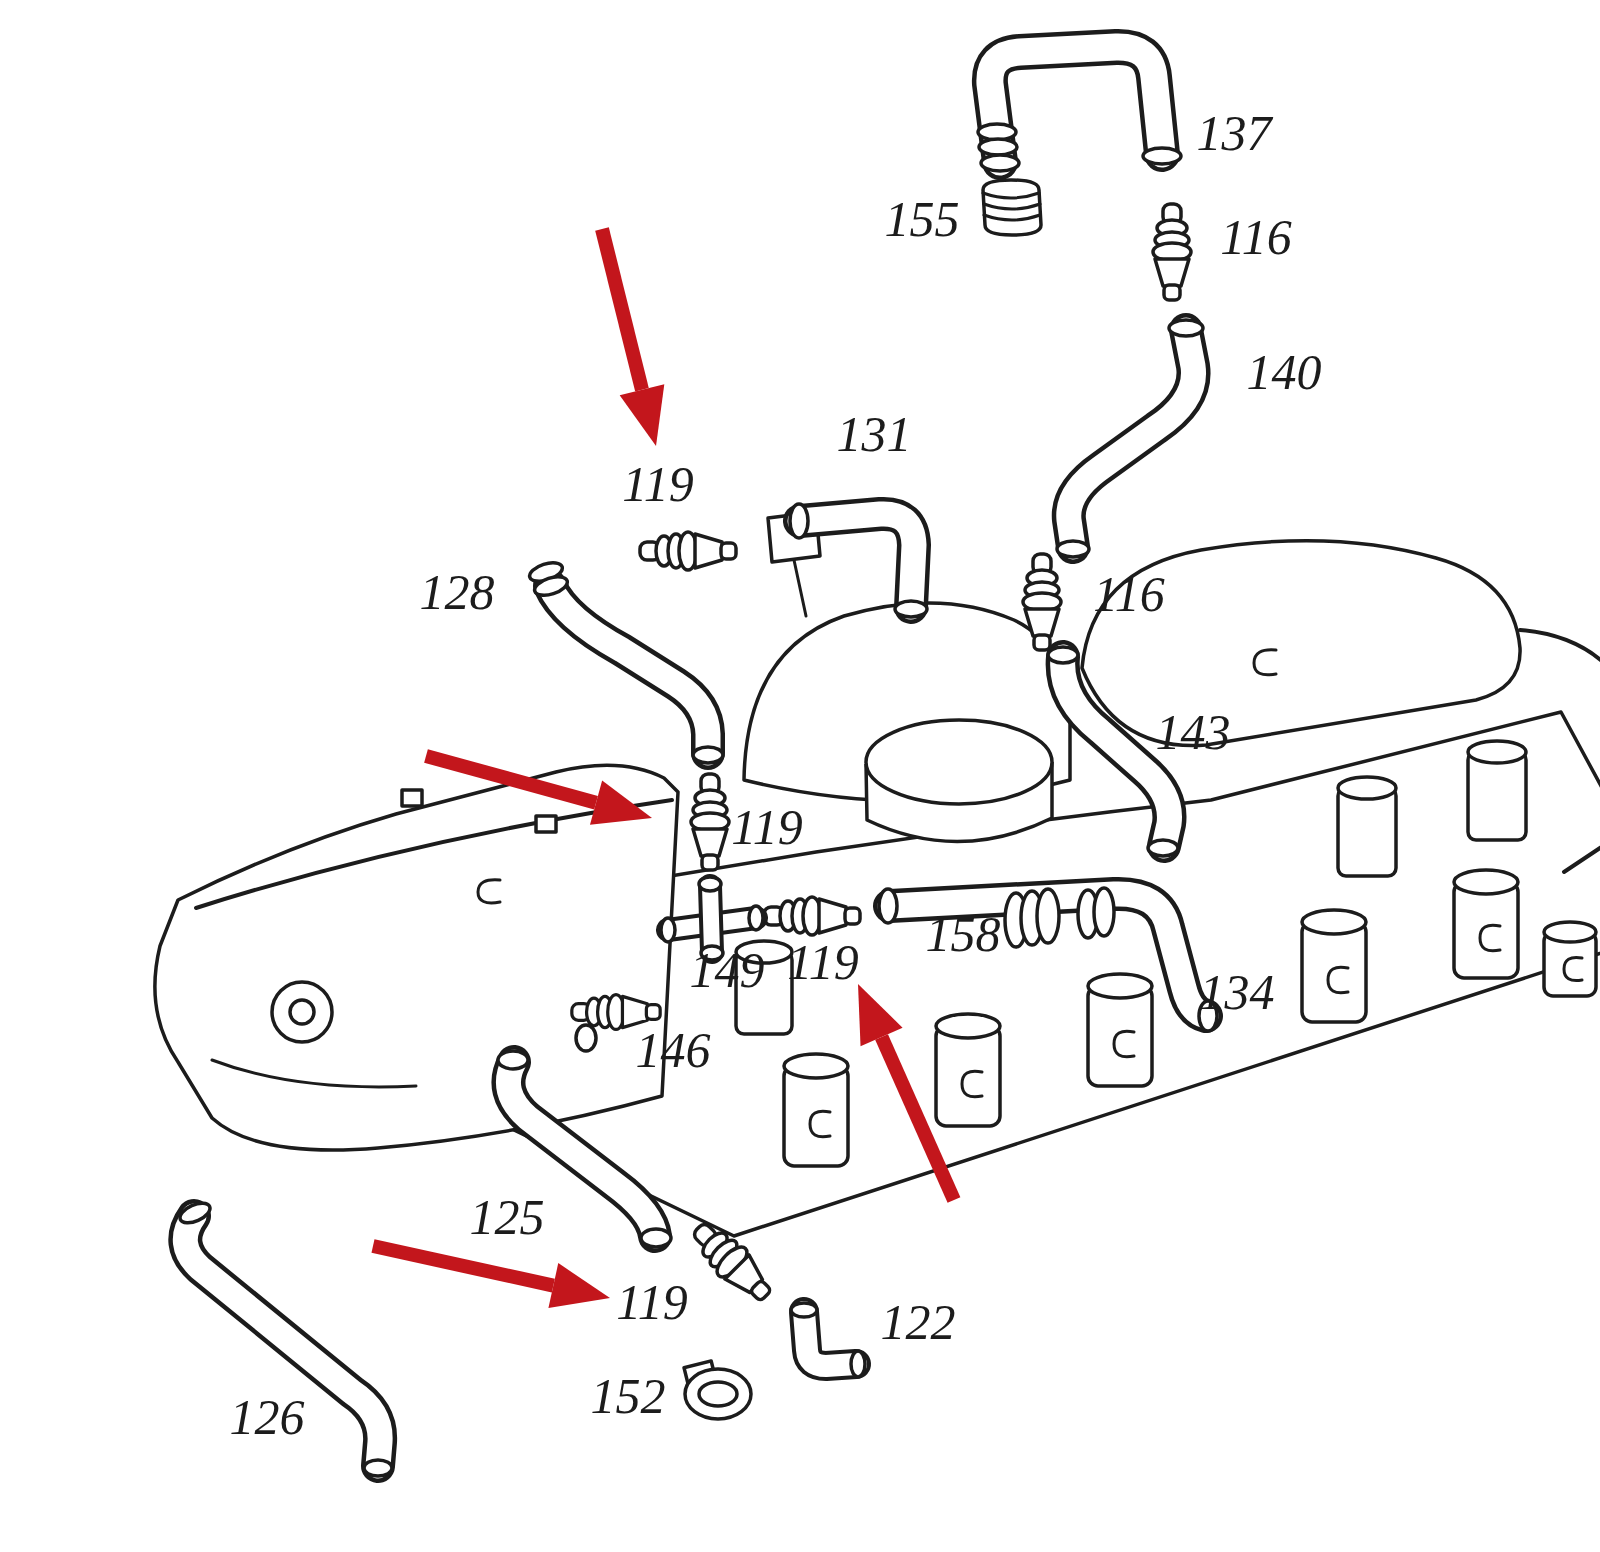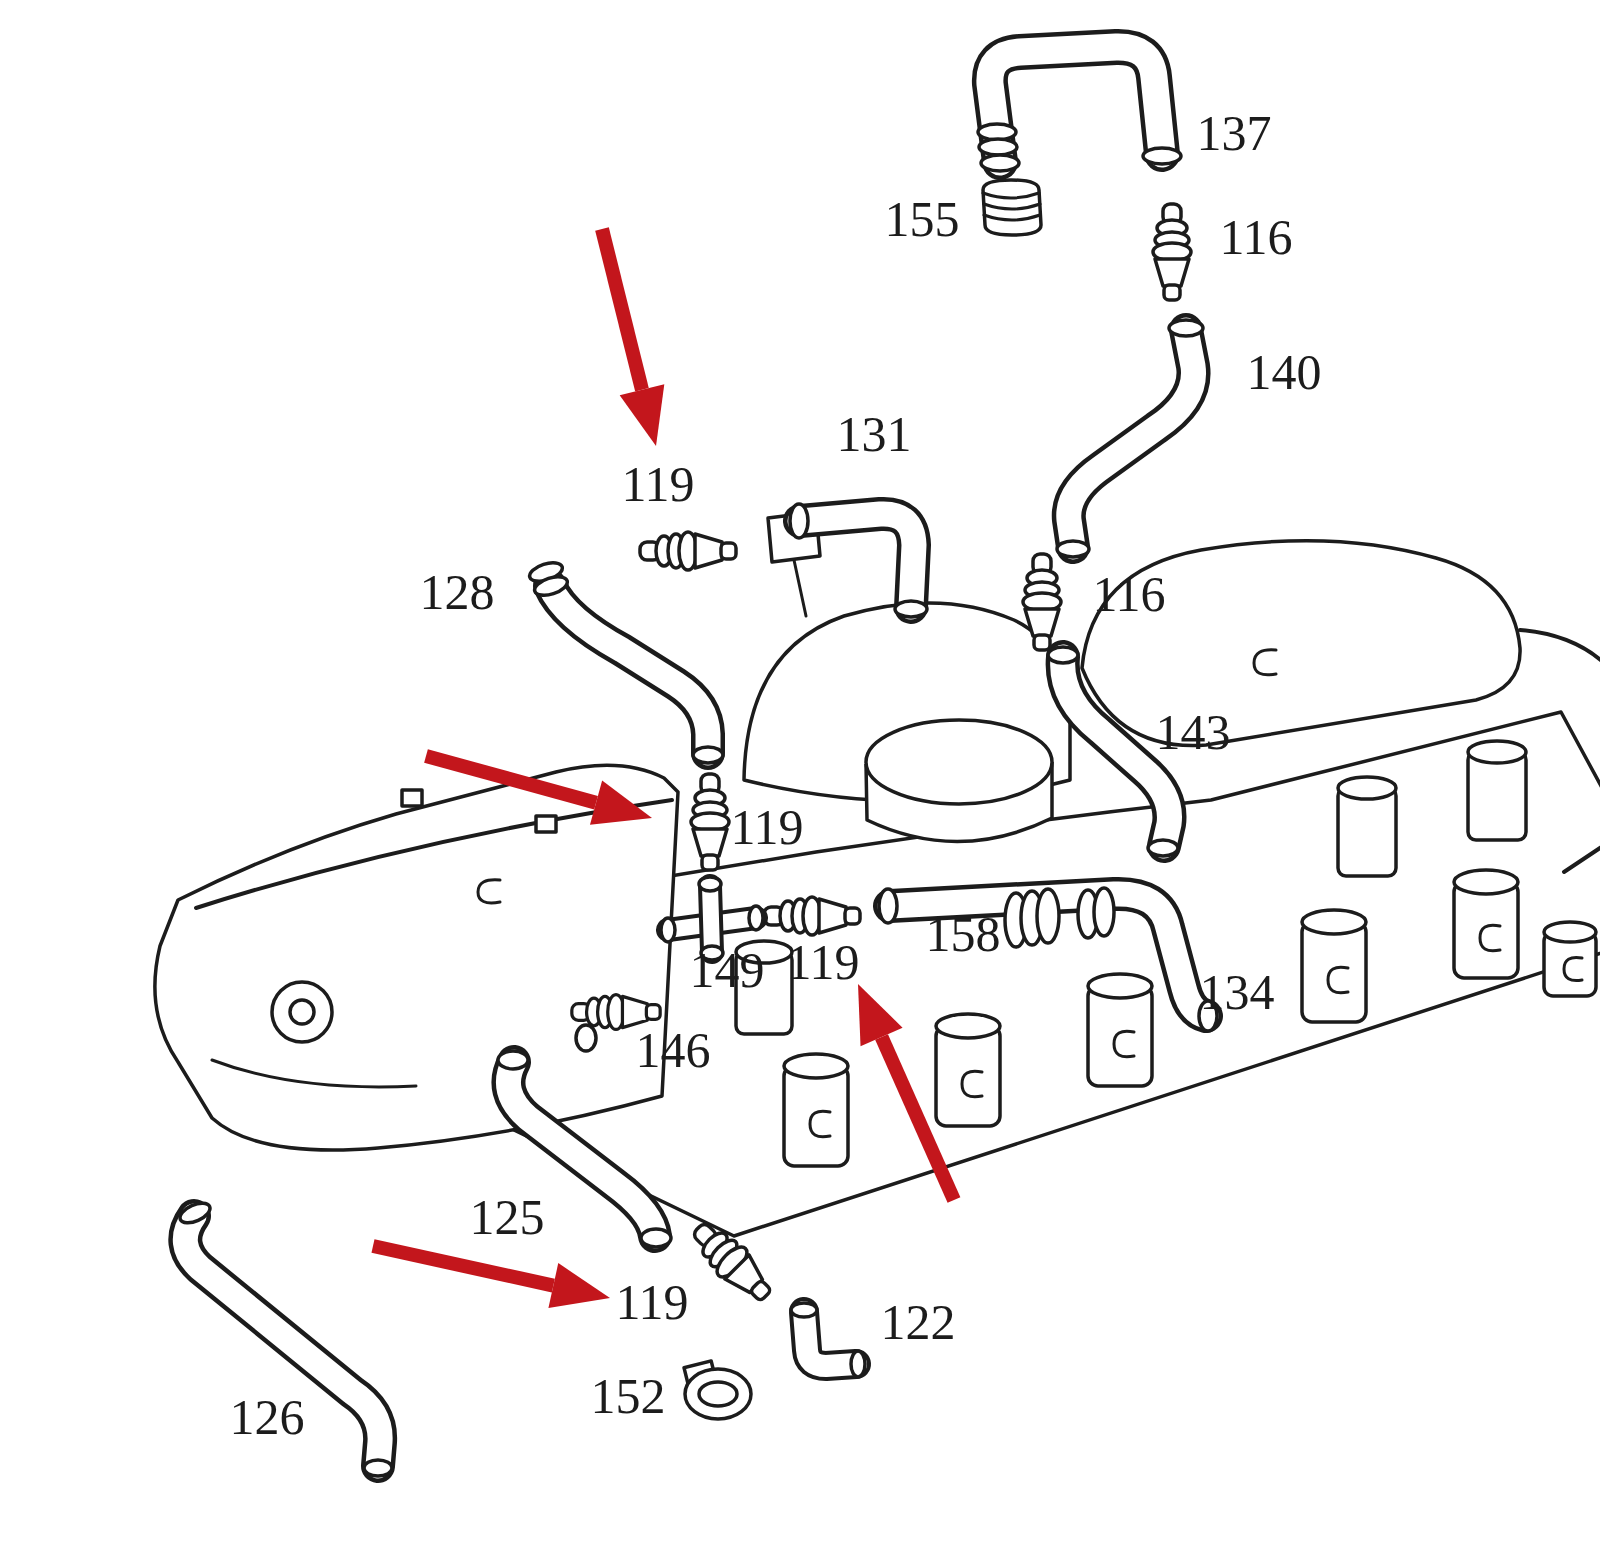--- a/index.html
+++ b/index.html
@@ -1,17 +1,17 @@
 <!DOCTYPE html>
 <html style="--line: #1c1c1c; --arrow: #c3161c; --background: #ffffff;"><head>
 <meta charset="utf-8">
 <style>
   :root{ --line:#1c1c1c; --arrow:#c3161c; --background:#ffffff; }
   html,body{ margin:0; padding:0; background:var(--background); }
-  .stage{ width:1368px; height:1552px; position:relative; margin:0 auto; background:var(--background); }
+  .stage{ width:1368px; height:1552px; position:relative; margin:0 auto; background:var(--background);font-style:italic; }
   svg{ display:block; }
 
   
   .ln { fill:none; stroke:var(--line); stroke-width:4; stroke-linecap:round; stroke-linejoin:round; }
   .lnt{ fill:none; stroke:var(--line); stroke-width:3; stroke-linecap:round; stroke-linejoin:round; }
   .fw { fill:#ffffff; stroke:var(--line); stroke-width:3.5; stroke-linejoin:round; }
   .to { fill:none; stroke:var(--line); stroke-linecap:round; stroke-linejoin:round; }
   .ti { fill:none; stroke:#ffffff; stroke-linecap:round; stroke-linejoin:round; }
   .cm { fill:none; stroke:var(--line); stroke-width:3; stroke-linecap:round; }
 

